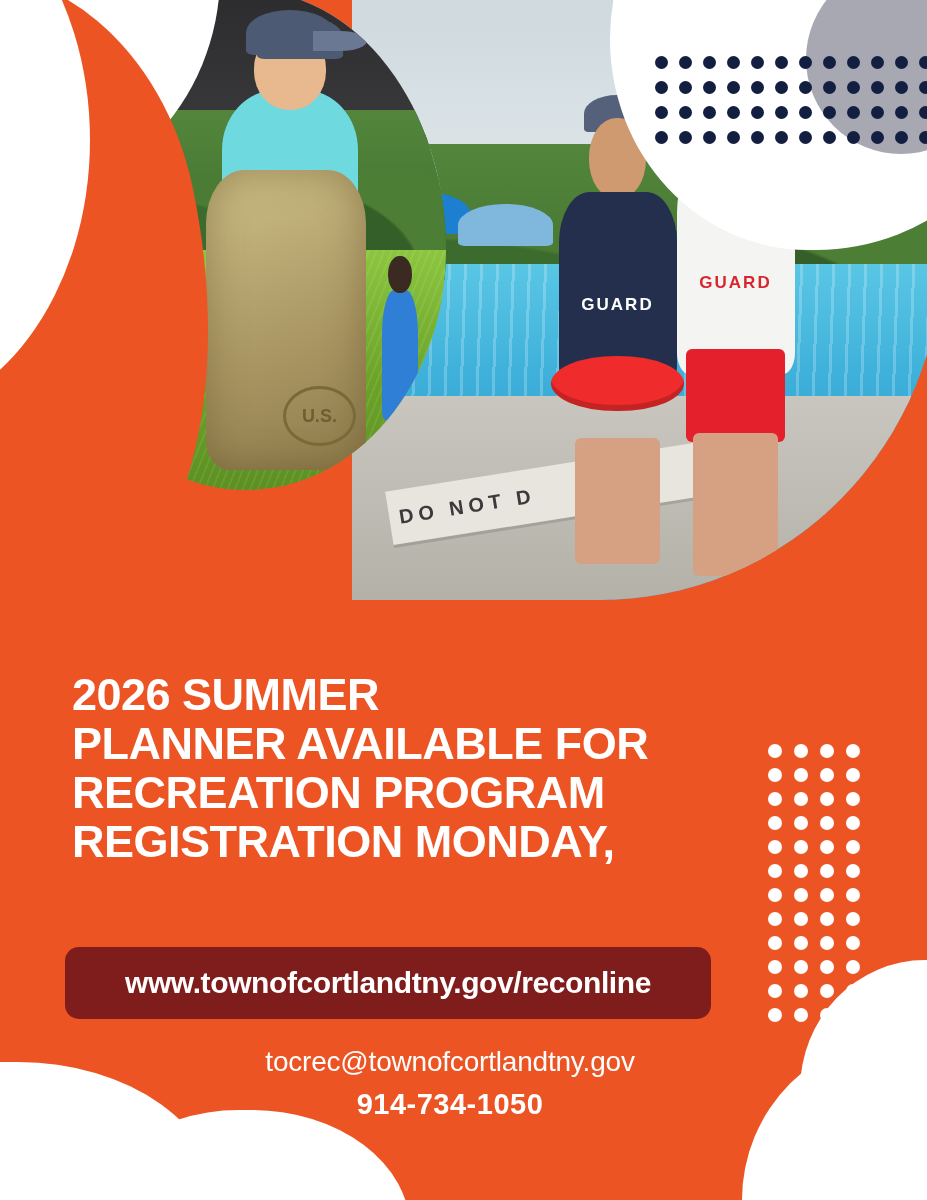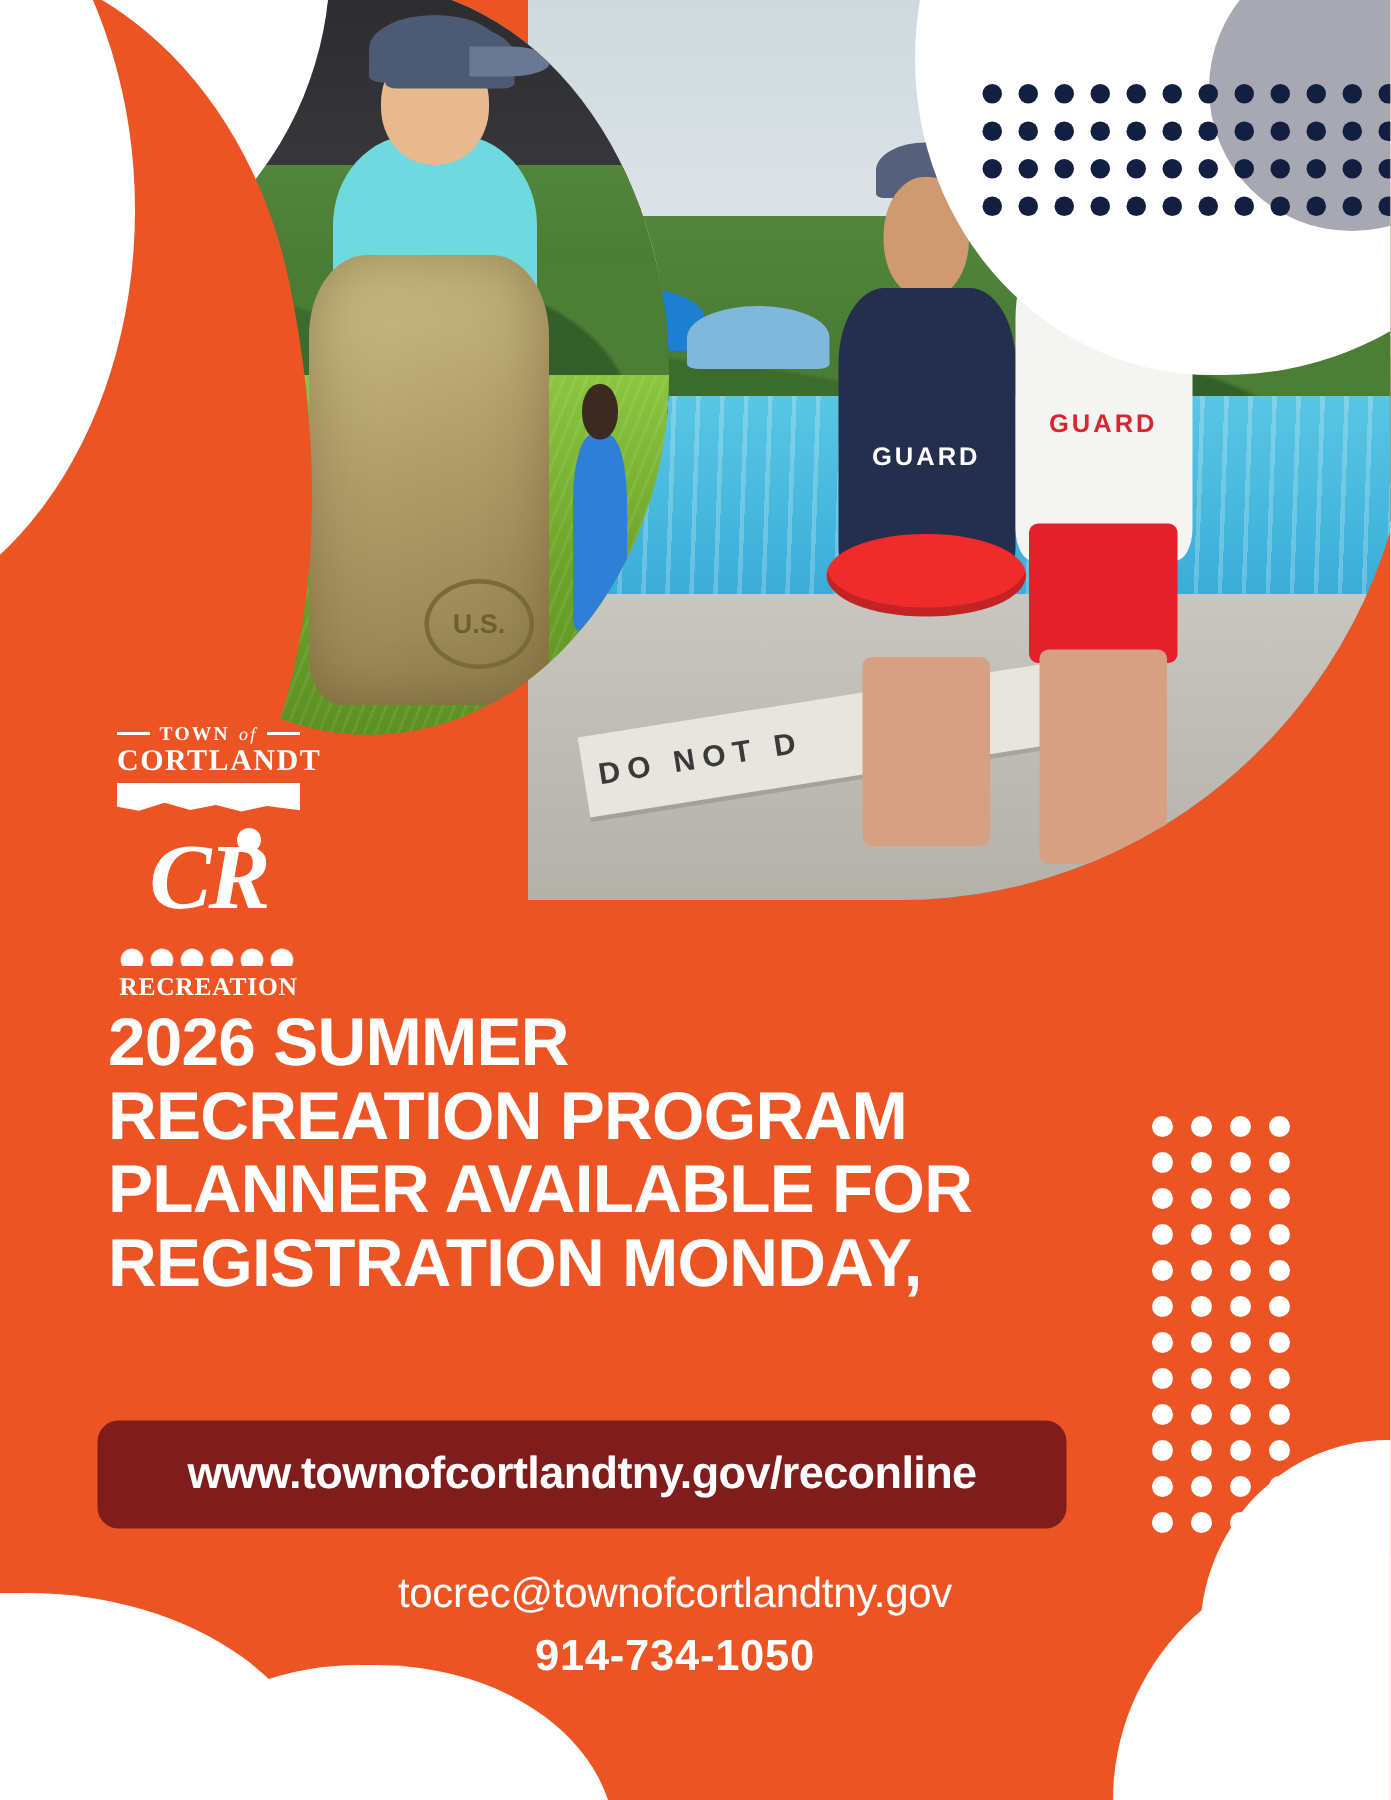--- a/index.html
+++ b/index.html
@@ -479,40 +479,27 @@
       <span class="dot"></span>
       <span class="dot"></span>
       <span class="dot"></span>
       <span class="dot"></span>
       <span class="dot"></span>
       <span class="dot"></span>
     </div>
 
   <div class="logo-row">
 
-    <div class="cr-logo">
-      <div class="cr-top-rule">
-        <span class="rule"></span>
-        <span>TOWN</span>
-        <span class="ital">of</span>
-        <span class="rule"></span>
-      </div>
-      <div class="cr-cortlandt">CORTLANDT</div>
-      <div class="cr-mountain"></div>
-      <div class="cr-mark">CR<span class="cr-dot"></span></div>
-      <div class="cr-waves"></div>
-      <div class="cr-recreation">RECREATION</div>
-    </div>
 
   </div>
 
   <div class="headline" id="headline">
       <span class="line">2026 SUMMER</span>
+      <span class="line">PLANNER AVAILABLE FOR</span>
       <span class="line">RECREATION PROGRAM</span>
-      <span class="line">PLANNER AVAILABLE FOR</span>
       <span class="line">REGISTRATION MONDAY,</span>
     </div>
 
   <div class="url-pill">www.townofcortlandtny.gov/reconline</div>
 
   <div class="contact">
     <div class="email">tocrec@townofcortlandtny.gov</div>
     <div class="phone">914-734-1050</div>
   </div>
 

